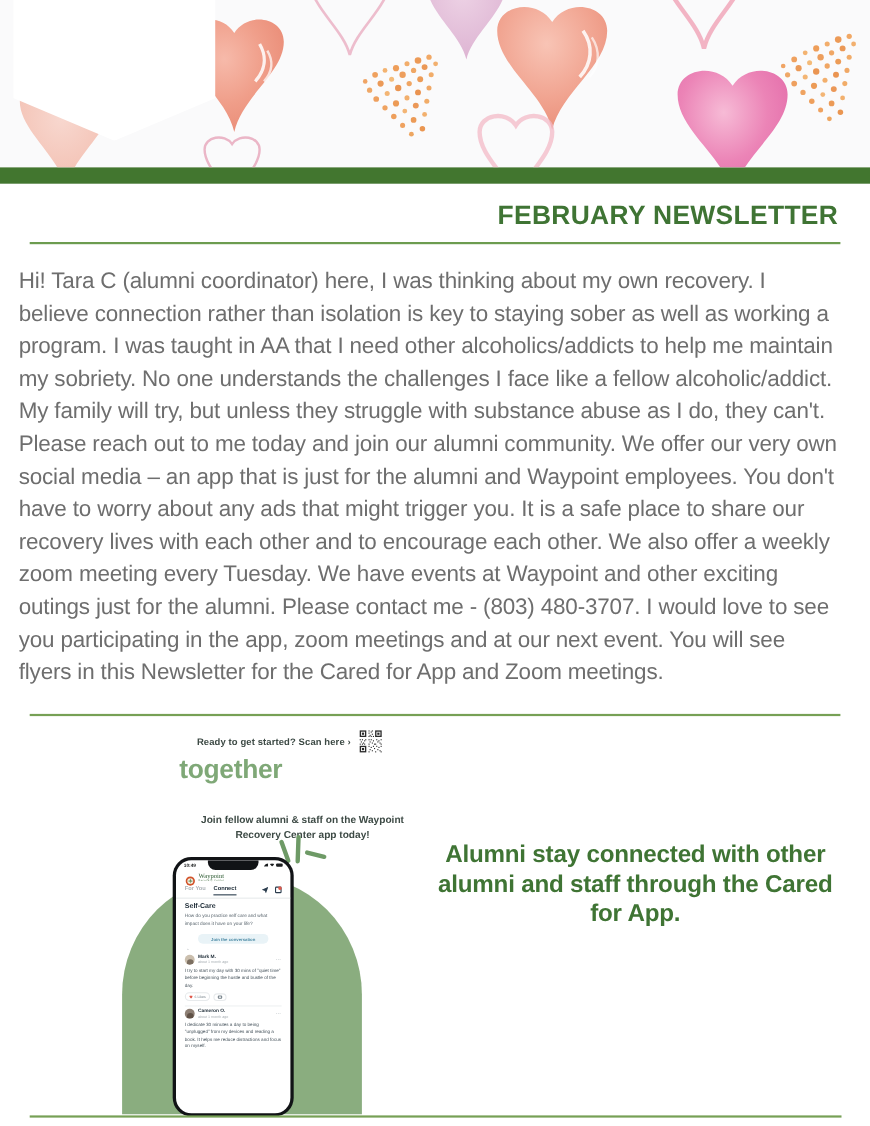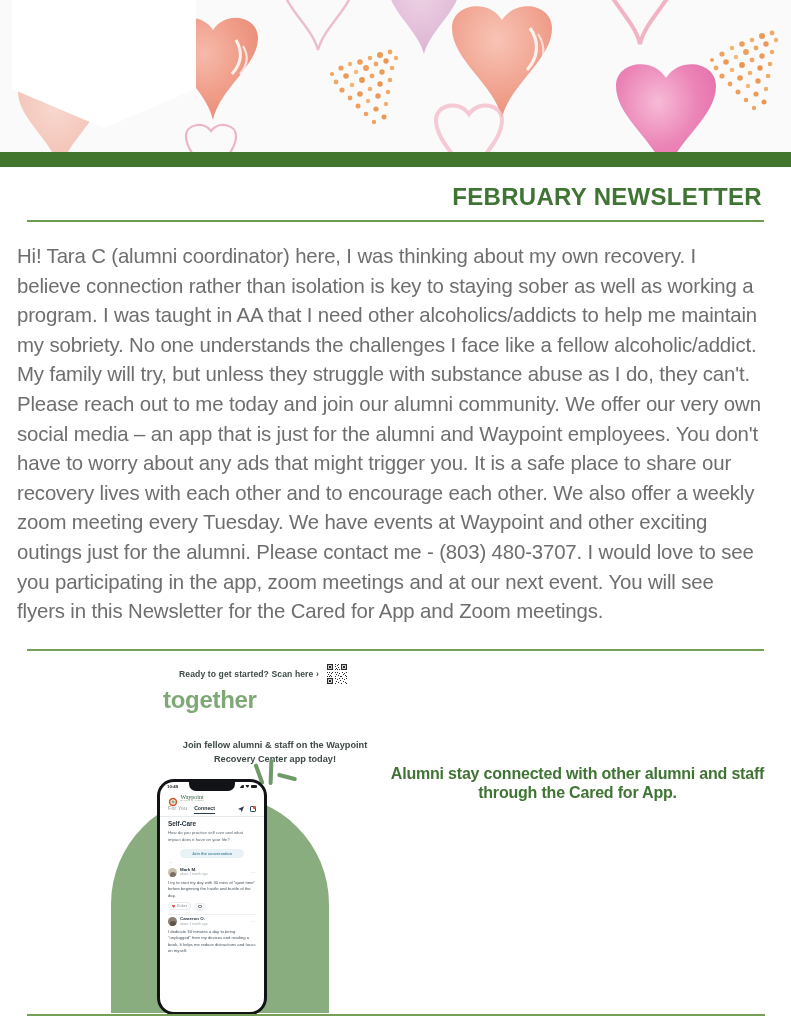--- a/index.html
+++ b/index.html
@@ -440,21 +440,21 @@
   }
   .post-sep { height: 0.6px; background: #eef1f2; margin: 4px 8px 0 8px; }
 
   
   .feature-headline {
     position: absolute;
     left: 390px;
     top: 113px;
     width: 375px;
     text-align: center;
-    font-size: 16px;
+    font-size: 22px;
     font-weight: bold;
     color: #3f7434;
     line-height: 1.22;
     letter-spacing: -0.2px;
   }
 
   .bottom-rule-wrap {
     position: absolute;
     left: 27px;
     top: 1005px;

